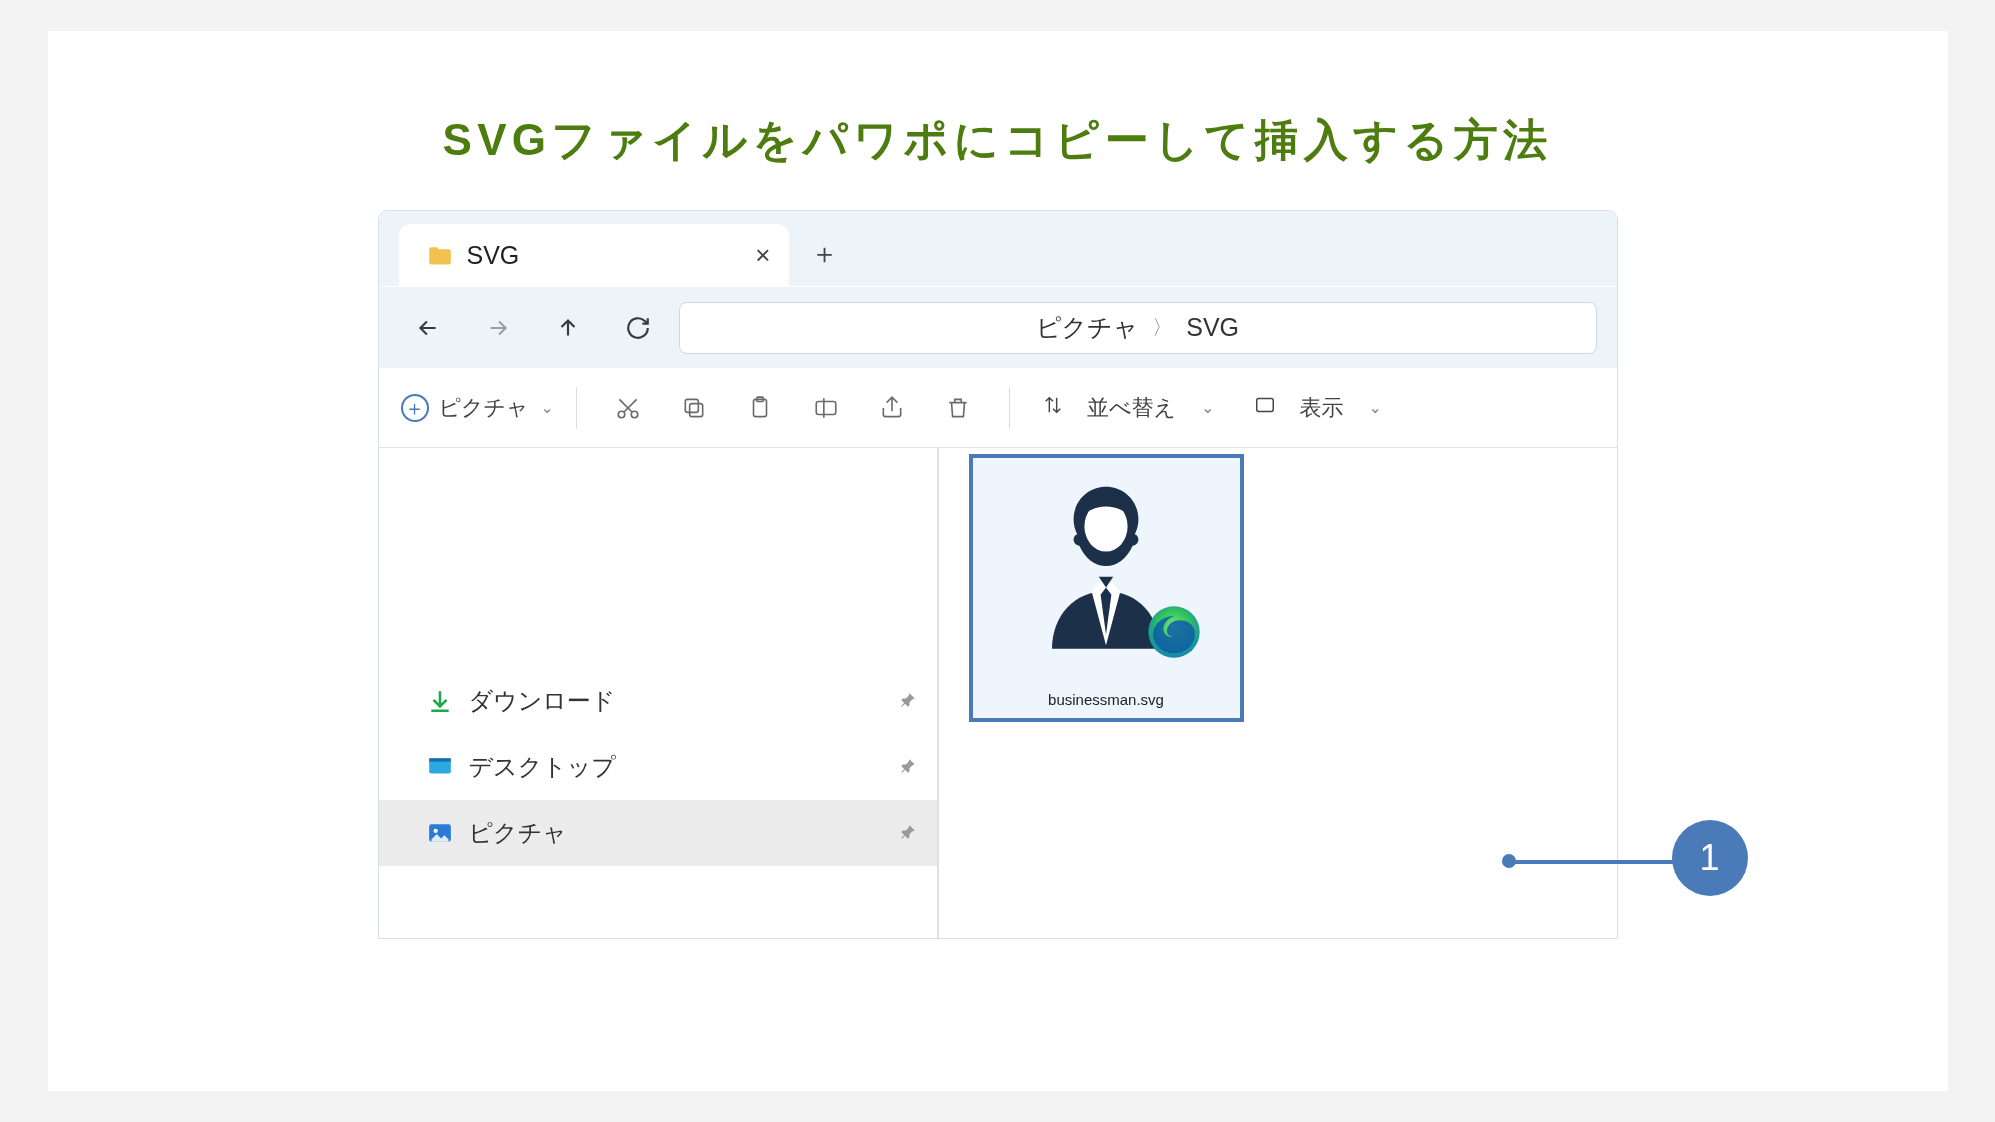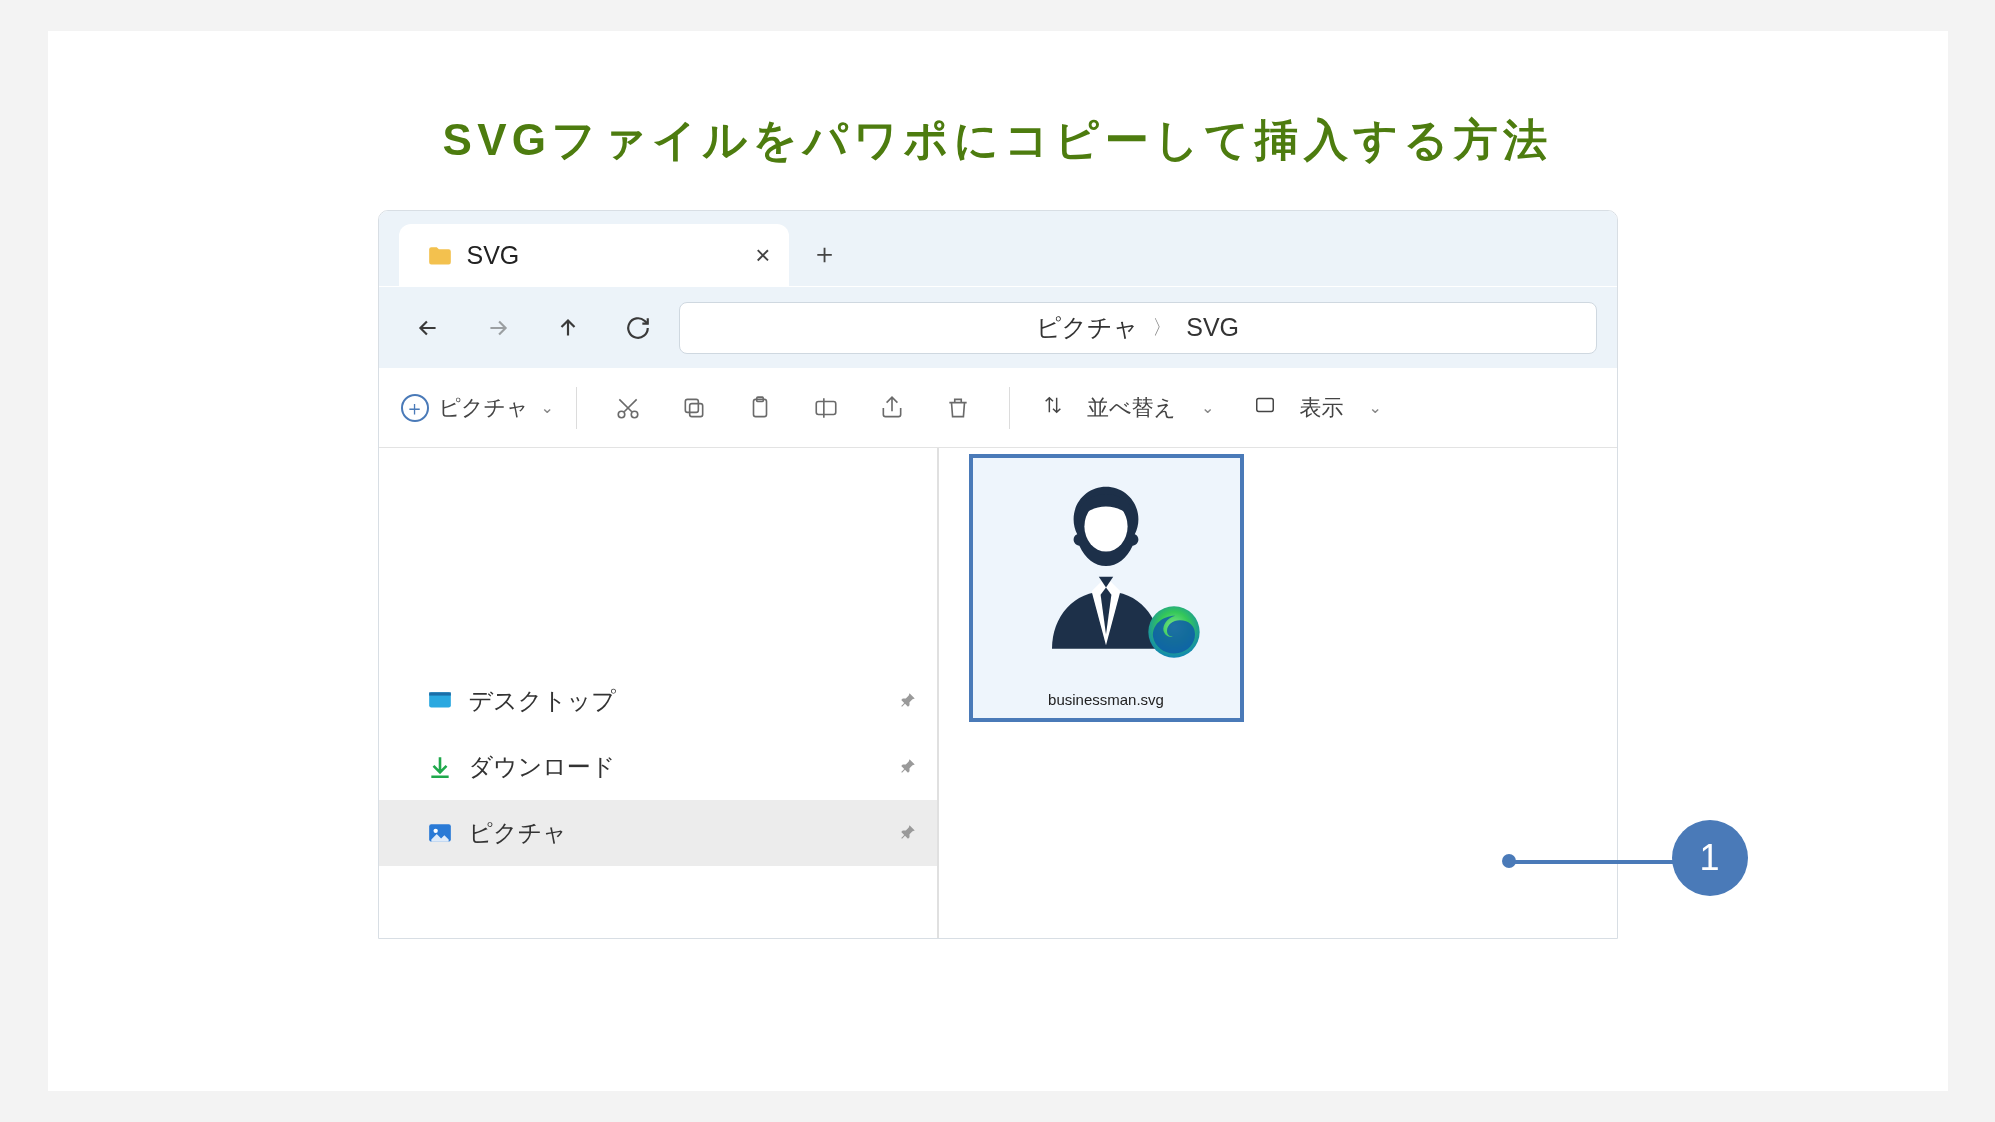--- a/index.html
+++ b/index.html
@@ -381,39 +381,39 @@
           </span>
           <span>表示</span>
           <span class="chev-sm">⌄</span>
         </div>
       </div>
 
       <div class="explorer-body">
         <div class="sidebar">
           <div class="sidebar-item">
             <span class="s-ico">
+              <svg viewBox="0 0 24 24" fill="none" stroke="#1fa84b" stroke-width="2.4">
+                  <path d="M12 3v12M6 11l6 6 6-6M4 21h16"></path>
+                </svg>
+            </span>
+            <span>ダウンロード</span>
+            <span class="pin">
+              <svg width="18" height="18" viewBox="0 0 24 24" fill="currentColor">
+                  <path d="M14 3l7 7-3 1-4 4v4l-2 2-4-4-4 4-1-1 4-4-4-4 2-2h4l4-4 1-3z"></path>
+                </svg>
+            </span>
+          </div>
+          <div class="sidebar-item">
+            <span class="s-ico">
               <svg viewBox="0 0 24 24">
                   <rect x="2" y="4" width="20" height="14" rx="2" fill="#2aa8e0"></rect>
                   <rect x="2" y="4" width="20" height="3" fill="#1b6ea8"></rect>
                 </svg>
             </span>
             <span>デスクトップ</span>
-            <span class="pin">
-              <svg width="18" height="18" viewBox="0 0 24 24" fill="currentColor">
-                  <path d="M14 3l7 7-3 1-4 4v4l-2 2-4-4-4 4-1-1 4-4-4-4 2-2h4l4-4 1-3z"></path>
-                </svg>
-            </span>
-          </div>
-          <div class="sidebar-item">
-            <span class="s-ico">
-              <svg viewBox="0 0 24 24" fill="none" stroke="#1fa84b" stroke-width="2.4">
-                  <path d="M12 3v12M6 11l6 6 6-6M4 21h16"></path>
-                </svg>
-            </span>
-            <span>ダウンロード</span>
             <span class="pin">
               <svg width="18" height="18" viewBox="0 0 24 24" fill="currentColor">
                   <path d="M14 3l7 7-3 1-4 4v4l-2 2-4-4-4 4-1-1 4-4-4-4 2-2h4l4-4 1-3z"></path>
                 </svg>
             </span>
           </div>
           <div class="sidebar-item active">
             <span class="s-ico">
               <svg viewBox="0 0 24 24">
                   <rect x="2" y="4" width="20" height="16" rx="2" fill="#2a7ad6"></rect>

